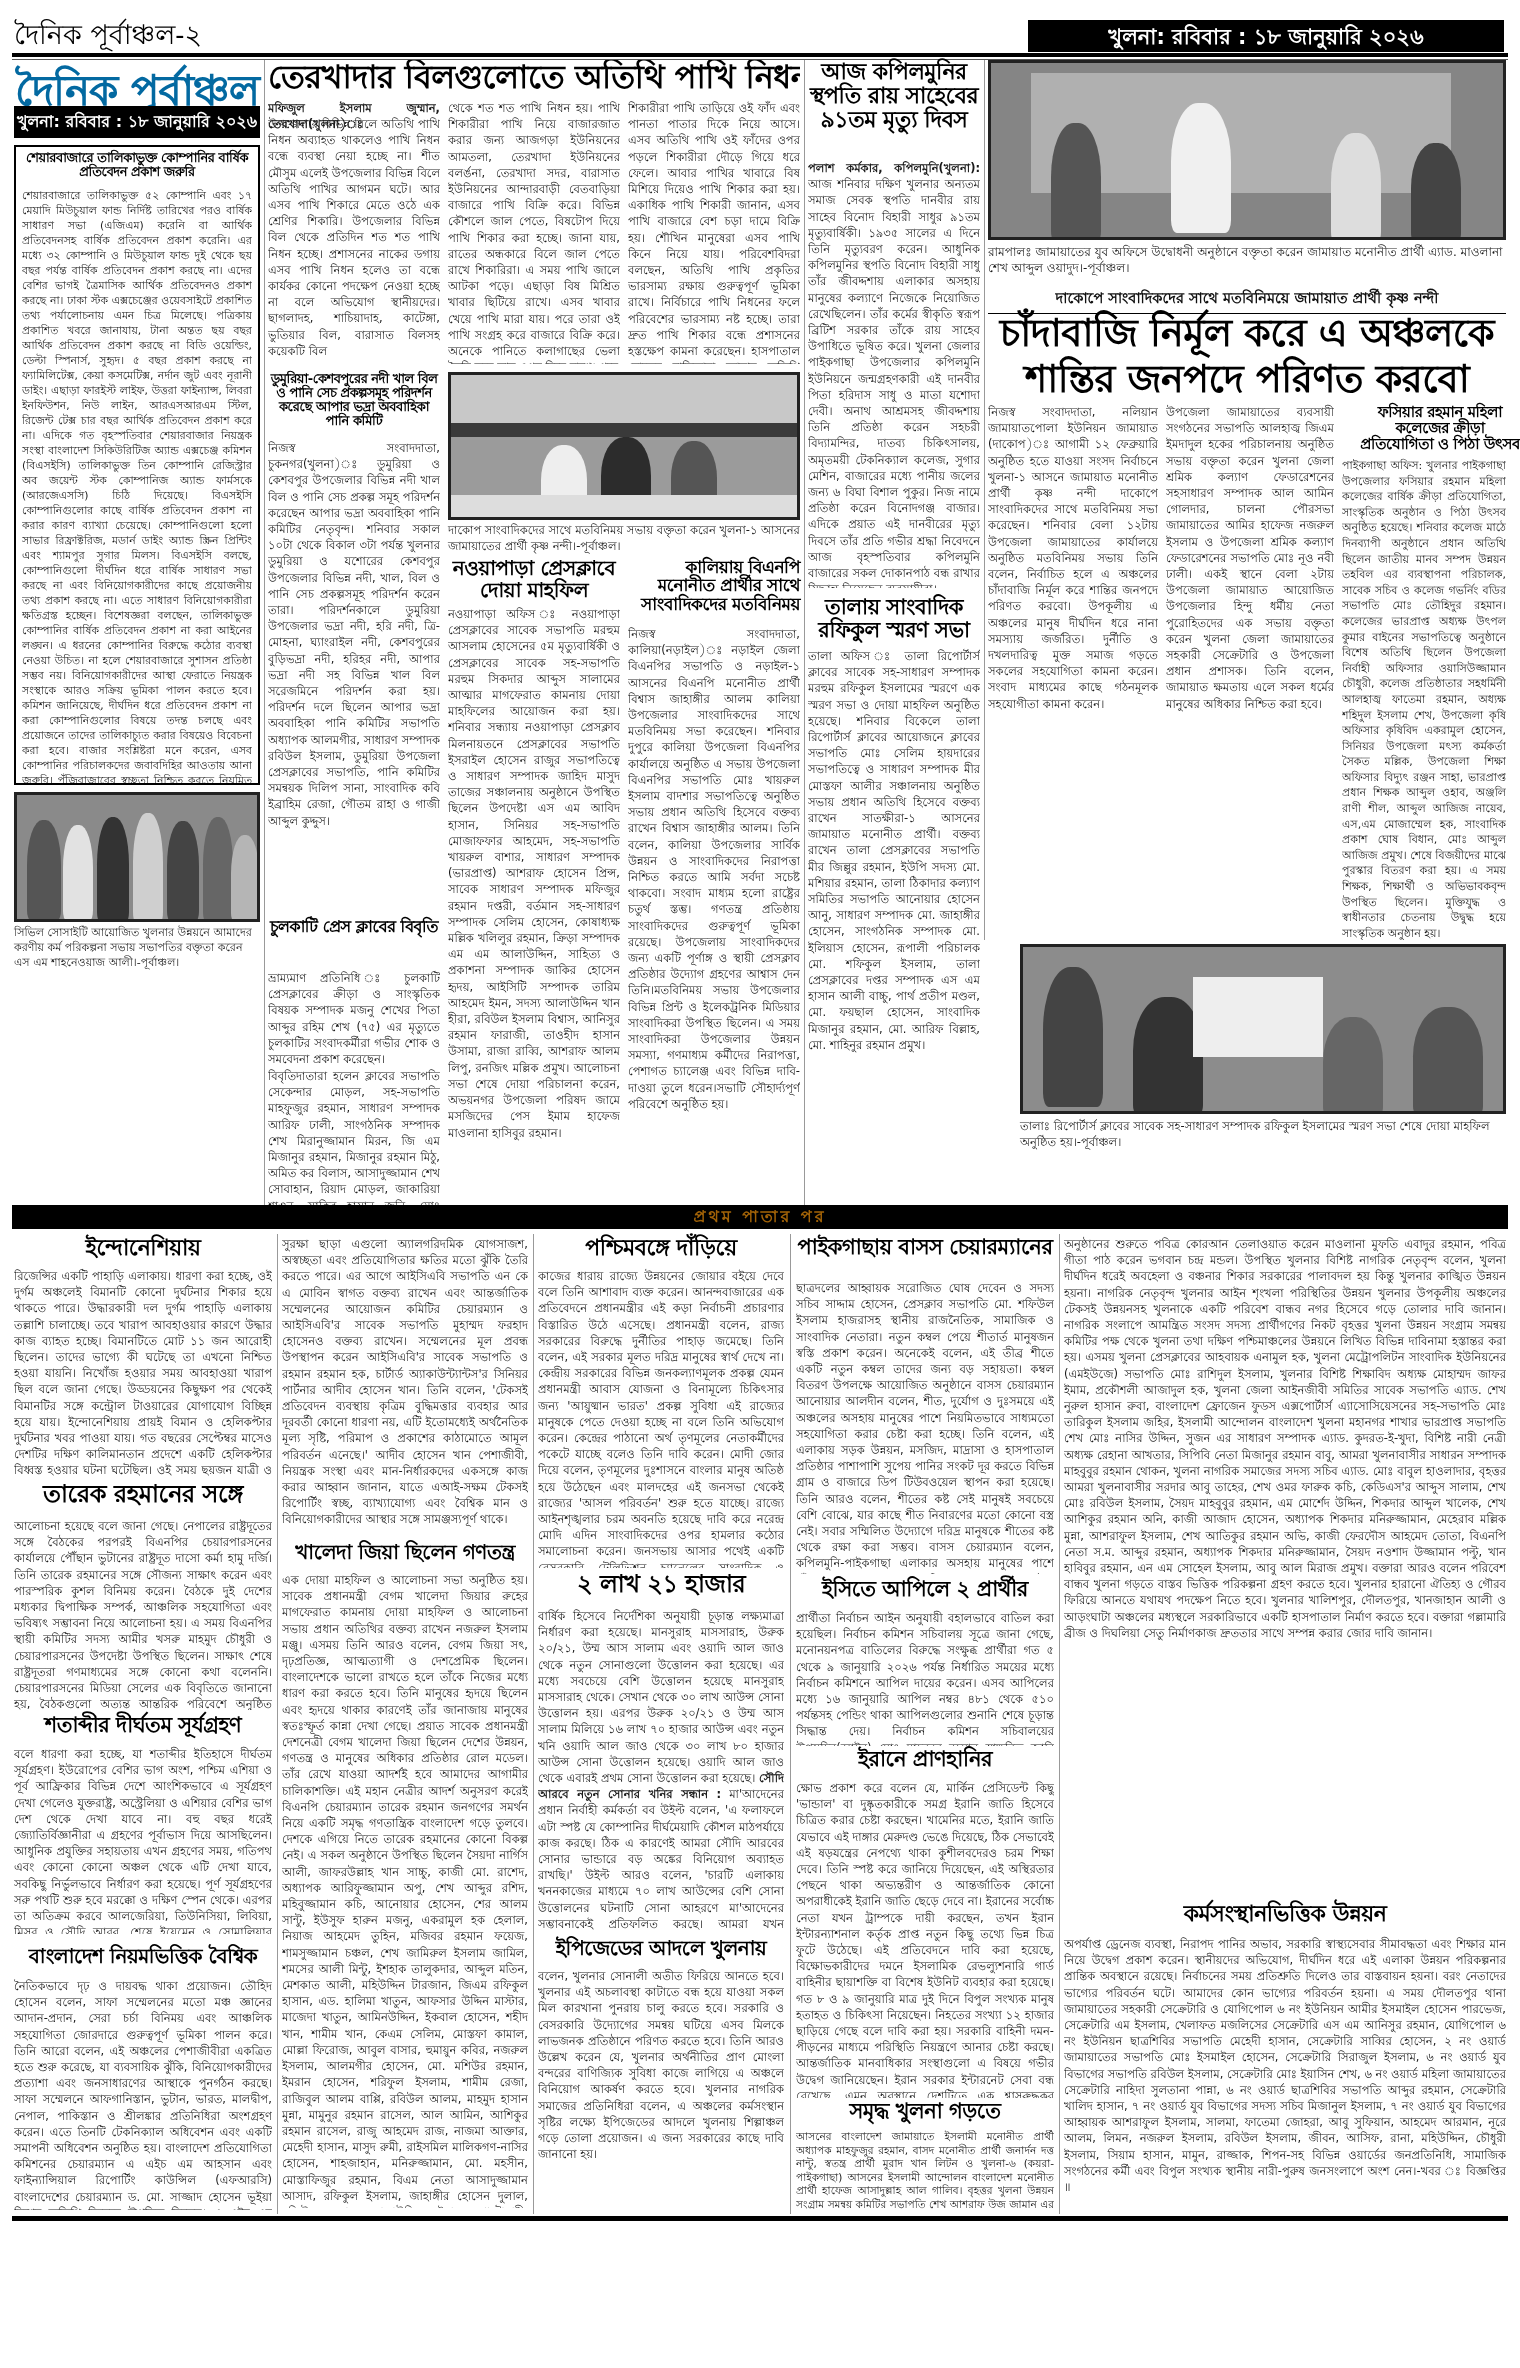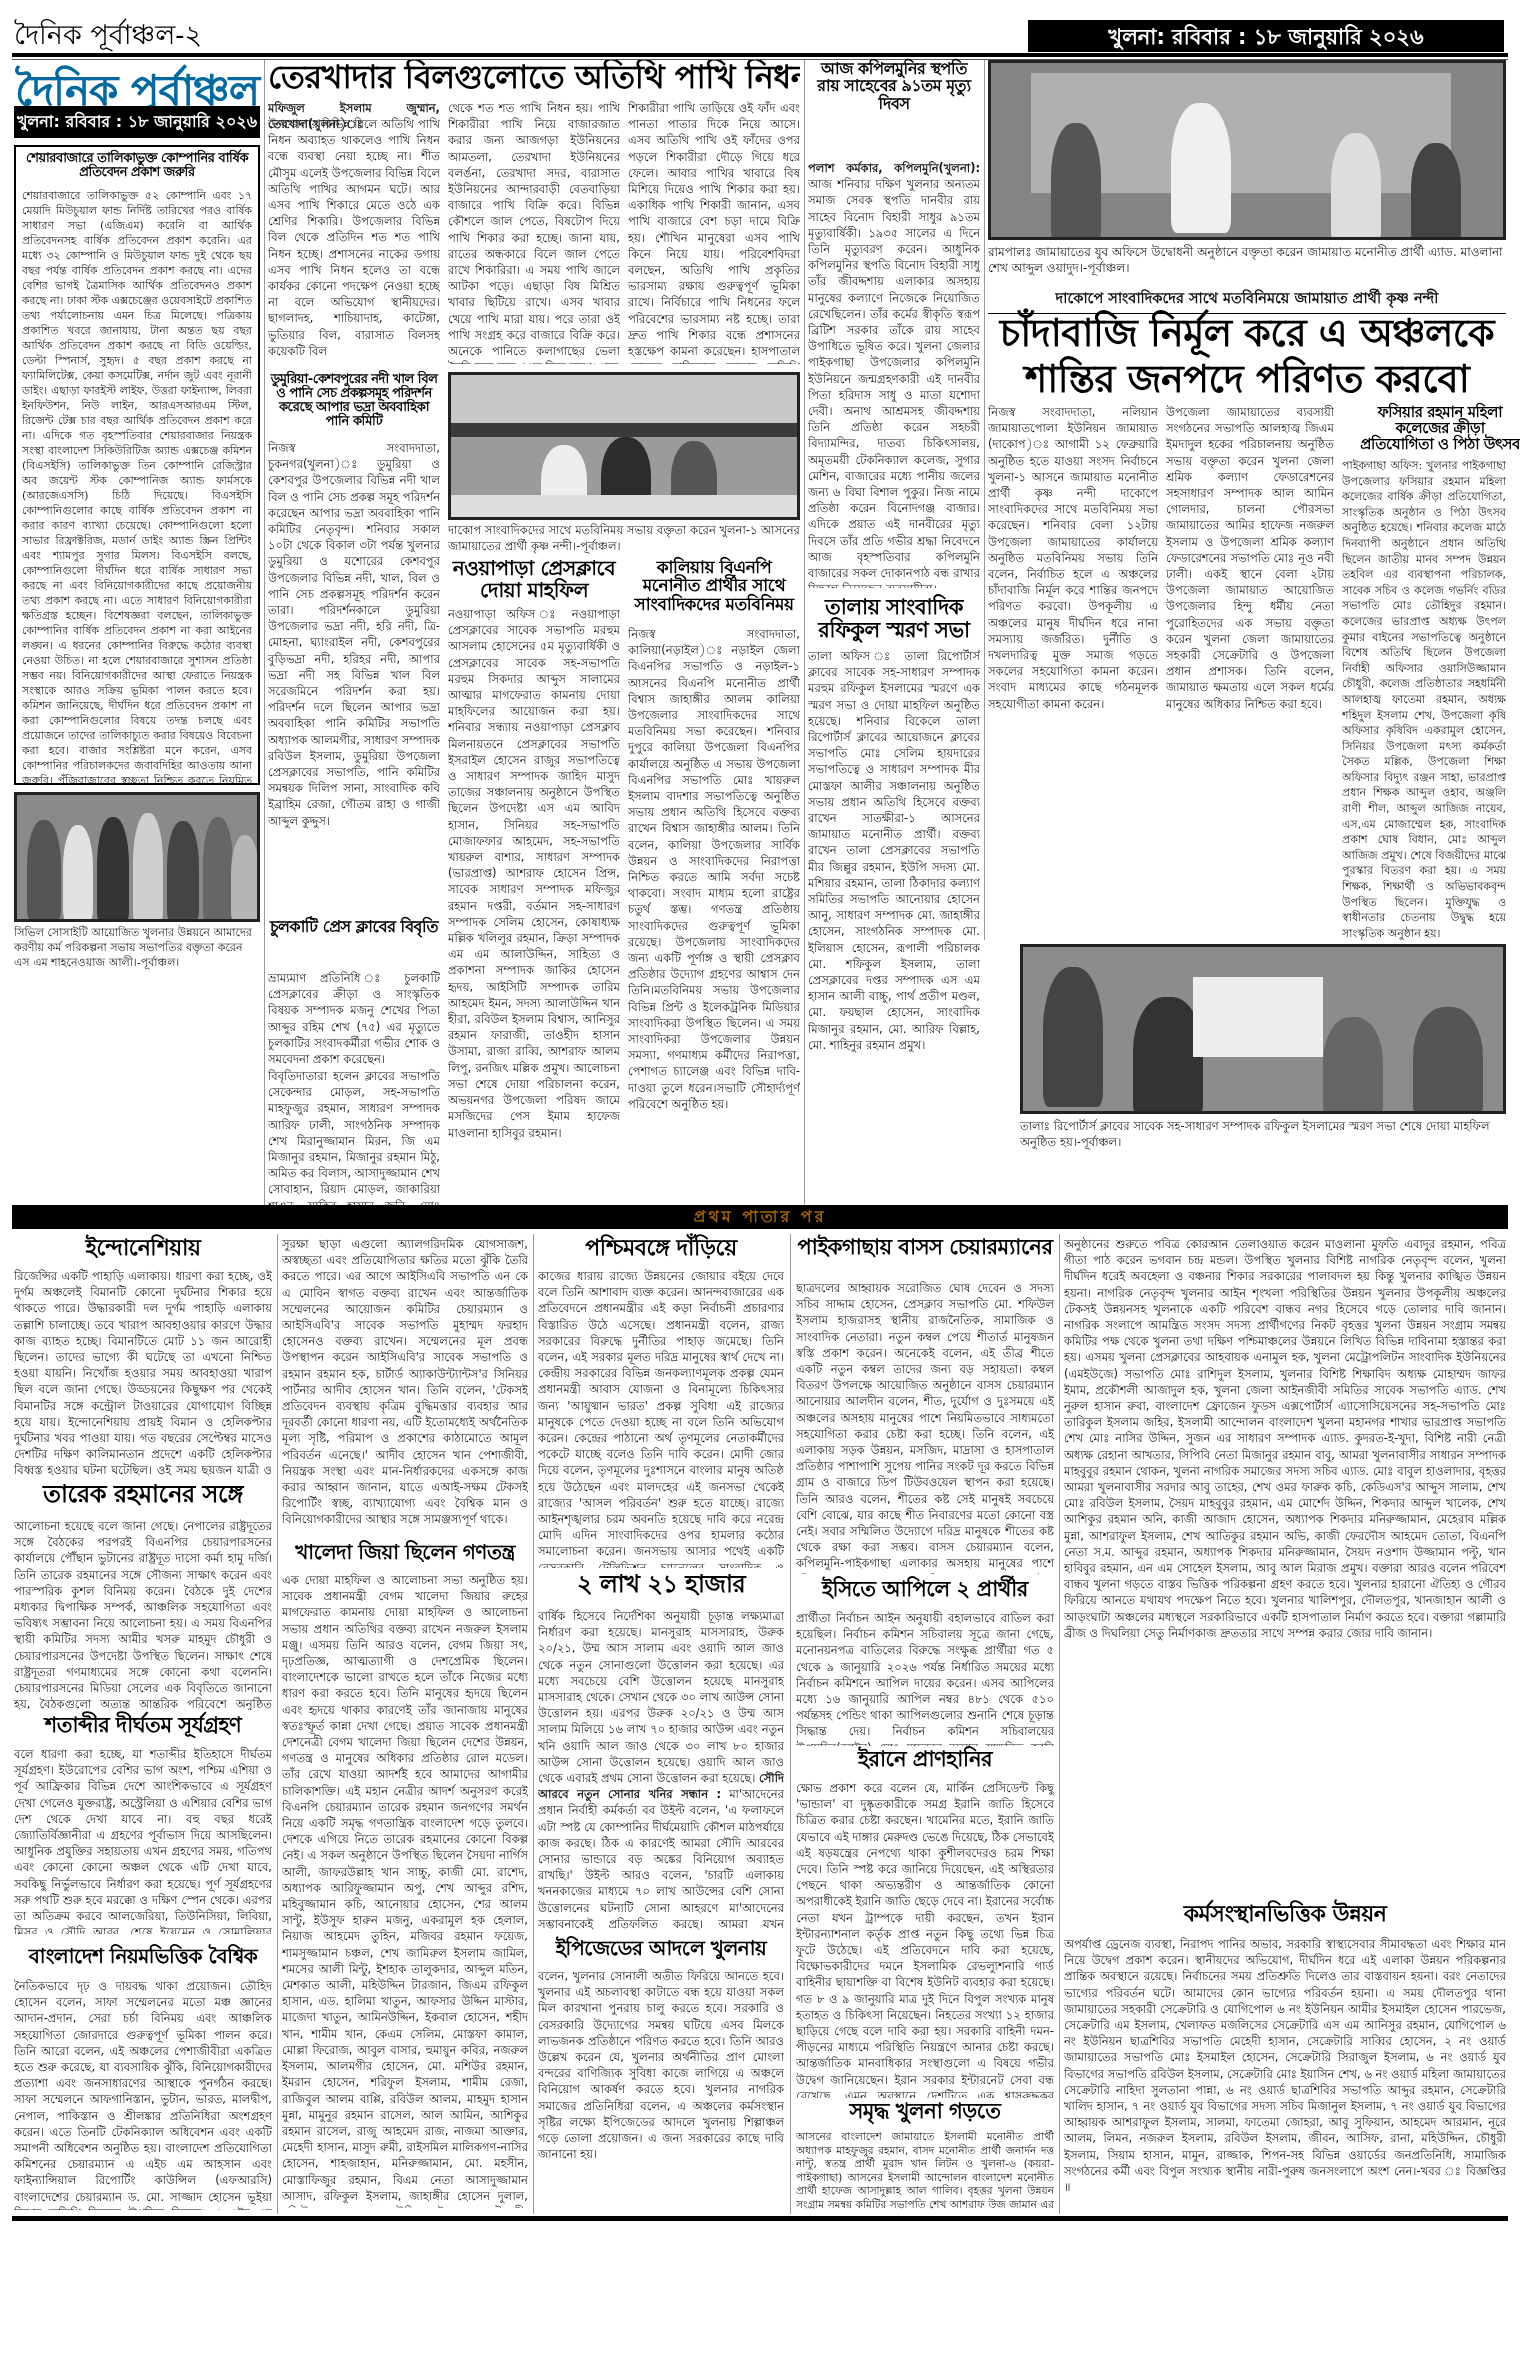--- a/index.html
+++ b/index.html
@@ -66,24 +66,24 @@
   <div class="ph" style="left:90px;top:70px;width:46px;height:78px;background:#eee;"></div>
   <div class="ph" style="left:150px;top:62px;width:50px;height:86px;background:#2c2c2c;"></div>
   <div class="ph" style="left:220px;top:66px;width:46px;height:82px;background:#555;"></div>
   <div style="position:absolute;left:0;top:120px;width:100%;height:30px;background:#ddd;"></div>
 </div>
 <div class="abs cap" style="left:448px;top:522px;width:352px;">দাকোপ সাংবাদিকদের সাথে মতবিনিময় সভায় বক্তৃতা করেন খুলনা-১ আসনের জামায়াতের প্রার্থী কৃষ্ণ নন্দী।-পূর্বাঞ্চল।</div>
 
 <div class="abs hd" style="left:448px;top:558px;width:172px;font-size:20px;">নওয়াপাড়া প্রেসক্লাবে দোয়া মাহফিল</div>
 <div class="abs txt" style="left:448px;top:606px;width:172px;height:598px;">নওয়াপাড়া অফিস ঃ নওয়াপাড়া প্রেসক্লাবের সাবেক সভাপতি মরহুম আসলাম হোসেনের ৫ম মৃত্যুবার্ষিকী ও প্রেসক্লাবের সাবেক সহ-সভাপতি মরহুম সিকদার আব্দুস সালামের আত্মার মাগফেরাত কামনায় দোয়া মাহফিলের আয়োজন করা হয়। শনিবার সন্ধ্যায় নওয়াপাড়া প্রেসক্লাব মিলনায়তনে প্রেসক্লাবের সভাপতি ইসরাইল হোসেন রাজুর সভাপতিত্বে ও সাধারণ সম্পাদক জাহিদ মাসুদ তাজের সঞ্চালনায় অনুষ্ঠানে উপস্থিত ছিলেন উপদেষ্টা এস এম আবিদ হাসান, সিনিয়র সহ-সভাপতি মোজাফফার আহমেদ, সহ-সভাপতি খায়রুল বাশার, সাধারণ সম্পাদক (ভারপ্রাপ্ত) আশরাফ হোসেন প্রিন্স, সাবেক সাধারণ সম্পাদক মফিজুর রহমান দপ্তরী, বর্তমান সহ-সাধারণ সম্পাদক সেলিম হোসেন, কোষাধ্যক্ষ মল্লিক খলিলুর রহমান, ক্রিড়া সম্পাদক এম এম আলাউদ্দিন, সাহিত্য ও প্রকাশনা সম্পাদক জাকির হোসেন হৃদয়, আইসিটি সম্পাদক তারিম আহমেদ ইমন, সদস্য আলাউদ্দিন খান হীরা, রবিউল ইসলাম বিশ্বাস, আনিসুর রহমান ফারাজী, তাওহীদ হাসান উসামা, রাজা রাব্বি, আশরাফ আলম লিপু, রনজিৎ মল্লিক প্রমুখ। আলোচনা সভা শেষে দোয়া পরিচালনা করেন, অভয়নগর উপজেলা পরিষদ জামে মসজিদের পেস ইমাম হাফেজ মাওলানা হাসিবুর রহমান।</div>
 
-<div class="abs hd" style="left:628px;top:558px;width:172px;font-size:17px;">কালিয়ায় বিএনপি মনোনীত প্রার্থীর সাথে সাংবাদিকদের মতবিনিময়</div>
+<div class="abs hd" style="left:628px;top:558px;width:172px;font-size:17px;text-align:right;">কালিয়ায় বিএনপি মনোনীত প্রার্থীর সাথে সাংবাদিকদের মতবিনিময়</div>
 <div class="abs txt" style="left:628px;top:626px;width:172px;height:578px;">নিজস্ব সংবাদদাতা, কালিয়া(নড়াইল)ঃ নড়াইল জেলা বিএনপির সভাপতি ও নড়াইল-১ আসনের বিএনপি মনোনীত প্রার্থী বিশ্বাস জাহাঙ্গীর আলম কালিয়া উপজেলার সাংবাদিকদের সাথে মতবিনিময় সভা করেছেন। শনিবার দুপুরে কালিয়া উপজেলা বিএনপির কার্যালয়ে অনুষ্ঠিত এ সভায় উপজেলা বিএনপির সভাপতি মোঃ খায়রুল ইসলাম বাদশার সভাপতিত্বে অনুষ্ঠিত সভায় প্রধান অতিথি হিসেবে বক্তব্য রাখেন বিশ্বাস জাহাঙ্গীর আলম। তিনি বলেন, কালিয়া উপজেলার সার্বিক উন্নয়ন ও সাংবাদিকদের নিরাপত্তা নিশ্চিত করতে আমি সর্বদা সচেষ্ট থাকবো। সংবাদ মাধ্যম হলো রাষ্ট্রের চতুর্থ স্তম্ভ। গণতন্ত্র প্রতিষ্ঠায় সাংবাদিকদের গুরুত্বপূর্ণ ভূমিকা রয়েছে। উপজেলায় সাংবাদিকদের জন্য একটি পূর্ণাঙ্গ ও স্থায়ী প্রেসক্লাব প্রতিষ্ঠার উদ্যোগ গ্রহণের আশ্বাস দেন তিনি।মতবিনিময় সভায় উপজেলার বিভিন্ন প্রিন্ট ও ইলেকট্রনিক মিডিয়ার সাংবাদিকরা উপস্থিত ছিলেন। এ সময় সাংবাদিকরা উপজেলার উন্নয়ন সমস্যা, গণমাধ্যম কর্মীদের নিরাপত্তা, পেশাগত চ্যালেঞ্জ এবং বিভিন্ন দাবি-দাওয়া তুলে ধরেন।সভাটি সৌহার্দ্যপূর্ণ পরিবেশে অনুষ্ঠিত হয়।</div>
 
-<div class="abs hd" style="left:808px;top:60px;width:172px;font-size:16px;">আজ কপিলমুনির স্থপতি রায় সাহেবের ৯১তম মৃত্যু দিবস</div>
+<div class="abs hd" style="left:808px;top:60px;width:172px;font-size:22px;">আজ কপিলমুনির স্থপতি রায় সাহেবের ৯১তম মৃত্যু দিবস</div>
 <div class="abs txt" style="left:808px;top:160px;width:172px;height:428px;">
   <b>পলাশ কর্মকার, কপিলমুনি(খুলনা):</b>
   <span>আজ শনিবার দক্ষিণ খুলনার অন্যতম সমাজ সেবক স্থপতি দানবীর রায় সাহেব বিনোদ বিহারী সাধুর ৯১তম মৃত্যুবার্ষিকী। ১৯৩৫ সালের এ দিনে তিনি মৃত্যুবরণ করেন। আধুনিক কপিলমুনির স্থপতি বিনোদ বিহারী সাধু তাঁর জীবদ্দশায় এলাকার অসহায় মানুষের কল্যাণে নিজেকে নিয়োজিত রেখেছিলেন। তাঁর কর্মের স্বীকৃতি স্বরূপ ব্রিটিশ সরকার তাঁকে রায় সাহেব উপাধিতে ভূষিত করে। খুলনা জেলার পাইকগাছা উপজেলার কপিলমুনি ইউনিয়নে জন্মগ্রহণকারী এই দানবীর পিতা হরিদাস সাধু ও মাতা যশোদা দেবী। অনাথ আশ্রমসহ জীবদ্দশায় তিনি প্রতিষ্ঠা করেন সহচরী বিদ্যামন্দির, দাতব্য চিকিৎসালয়, অমৃতময়ী টেকনিক্যাল কলেজ, সুগার মেশিন, বাজারের মধ্যে পানীয় জলের জন্য ৬ বিঘা বিশাল পুকুর। নিজ নামে প্রতিষ্ঠা করেন বিনোদগঞ্জ বাজার। এদিকে প্রয়াত এই দানবীরের মৃত্যু দিবসে তাঁর প্রতি গভীর শ্রদ্ধা নিবেদনে আজ বৃহস্পতিবার কপিলমুনি বাজারের সকল দোকানপাঠ বন্ধ রাখার সিদ্ধান্ত নিয়েছেন ব্যবসায়ীরা।</span>
 </div>
 
 <div class="abs hd" style="left:808px;top:596px;width:172px;font-size:21px;">তালায় সাংবাদিক রফিকুল স্মরণ সভা</div>
 <div class="abs txt" style="left:808px;top:648px;width:172px;height:556px;">তালা অফিস ঃ তালা রিপোর্টার্স ক্লাবের সাবেক সহ-সাধারণ সম্পাদক মরহুম রফিকুল ইসলামের স্মরণে এক স্মরণ সভা ও দোয়া মাহফিল অনুষ্ঠিত হয়েছে। শনিবার বিকেলে তালা রিপোর্টার্স ক্লাবের আয়োজনে ক্লাবের সভাপতি মোঃ সেলিম হায়দারের সভাপতিত্বে ও সাধারণ সম্পাদক মীর মোস্তফা আলীর সঞ্চালনায় অনুষ্ঠিত সভায় প্রধান অতিথি হিসেবে বক্তব্য রাখেন সাতক্ষীরা-১ আসনের জামায়াত মনোনীত প্রার্থী। বক্তব্য রাখেন তালা প্রেসক্লাবের সভাপতি মীর জিল্লুর রহমান, ইউপি সদস্য মো. মশিয়ার রহমান, তালা ঠিকাদার কল্যাণ সমিতির সভাপতি আনোয়ার হোসেন আনু, সাধারণ সম্পাদক মো. জাহাঙ্গীর হোসেন, সাংগঠনিক সম্পাদক মো. ইলিয়াস হোসেন, রূপালী পরিচালক মো. শফিকুল ইসলাম, তালা প্রেসক্লাবের দপ্তর সম্পাদক এস এম হাসান আলী বাচ্চু, পার্থ প্রতীপ মণ্ডল, মো. ফয়ছাল হোসেন, সাংবাদিক মিজানুর রহমান, মো. আরিফ বিল্লাহ, মো. শাহিনুর রহমান প্রমুখ।</div>
 
 <div class="photo" style="left:988px;top:60px;width:518px;height:180px;background:#858585;">
   <div style="position:absolute;left:40px;top:10px;width:420px;height:120px;background:#b0b0b0;"></div>

